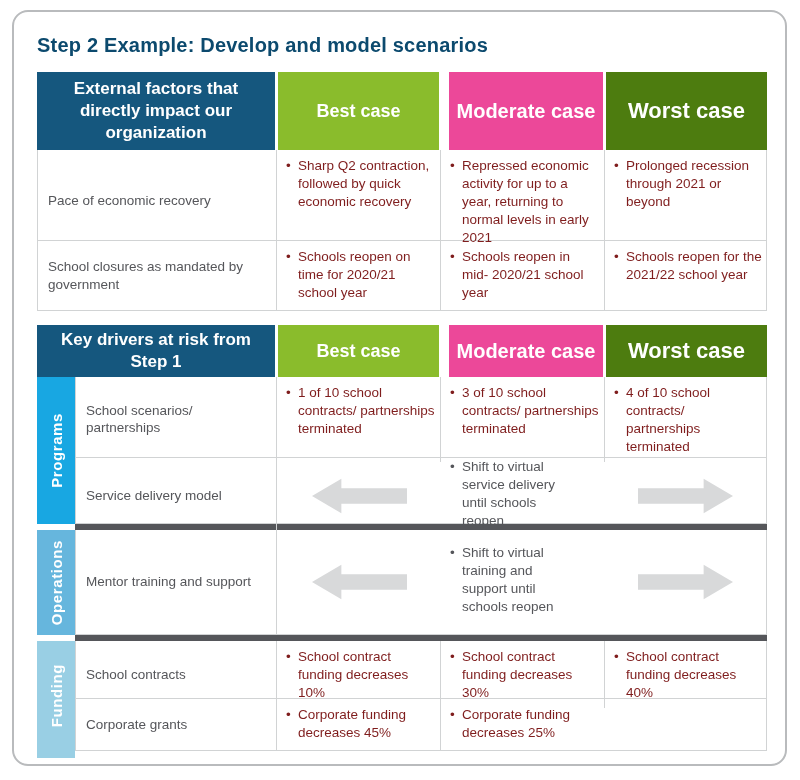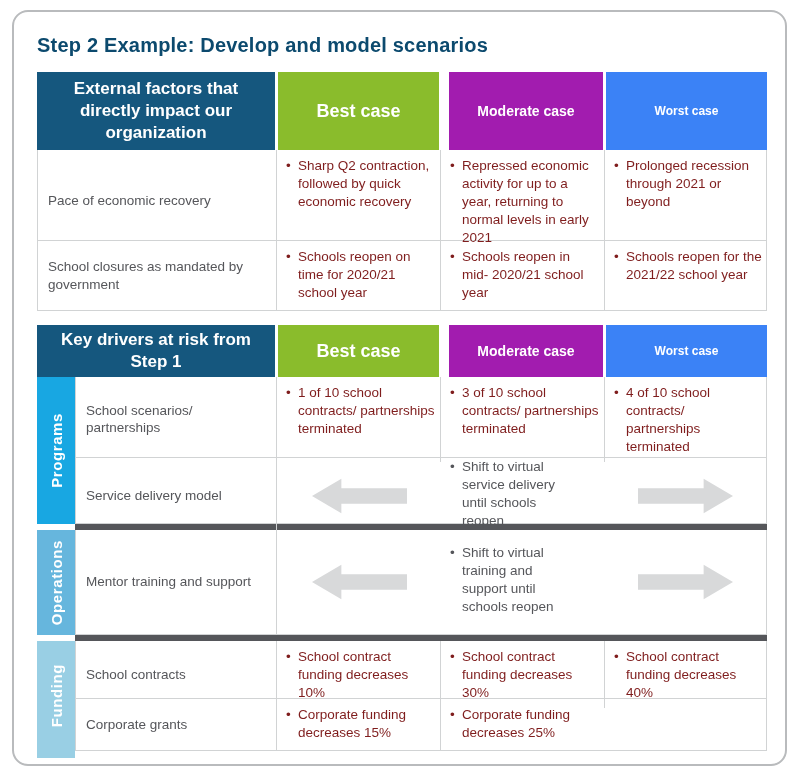--- a/index.html
+++ b/index.html
@@ -22,22 +22,22 @@
   .hdr { display:grid; box-sizing:border-box; }
   .hdr-t1 { grid-template-columns:238px 164px 164px 164px; height:78px; }
   .hdr-t2 { grid-template-columns:238px 164px 164px 164px; height:52px; }
   .th {
     display:flex; align-items:center; justify-content:center;
     color:#fff; font-weight:bold; text-align:center; box-sizing:border-box;
   }
   .th + .th { border-left:3px solid #fff; }
   .th-factor { background:#15577e; font-size:17px; line-height:1.3; padding:0 12px; }
   .th-best { background:#8abc2c; font-size:18px; }
-  .th-moderate { background:#a21caf; font-size:14px;margin-left:7px; }
-  .th-worst { background:#3b82f6; font-size:12px; }
+  .th-moderate { background:#ec4899; font-size:20px;margin-left:7px; }
+  .th-worst { background:#4d7c0f; font-size:22px; }
   
   .tbody {
     border:1px solid #d1d3d4; border-top:none; box-sizing:border-box; width:730px;
   }
   .trow { display:grid; box-sizing:border-box; }
   .trow + .trow { border-top:1px solid #d1d3d4; }
   .t1row { grid-template-columns:238px 164px 164px 1fr; }
   .t1r1 { height:90px; }
   .t1r2 { height:70px; }
   .label-cell {
@@ -231,21 +231,21 @@
             </div>
           <div class="case-cell">
               <div class="bullet">School contract funding decreases 40%</div>
             </div>
         </div>
         <div class="trow t2row fr2">
           <div class="label-cell">
               <span>Corporate grants</span>
             </div>
           <div class="case-cell">
-              <div class="bullet">Corporate funding decreases 15%</div>
+              <div class="bullet">Corporate funding decreases 45%</div>
             </div>
           <div class="case-cell">
               <div class="bullet">Corporate funding decreases 25%</div>
             </div>
         </div>
       </div>
     </div>
   </div>
 </div>
 

